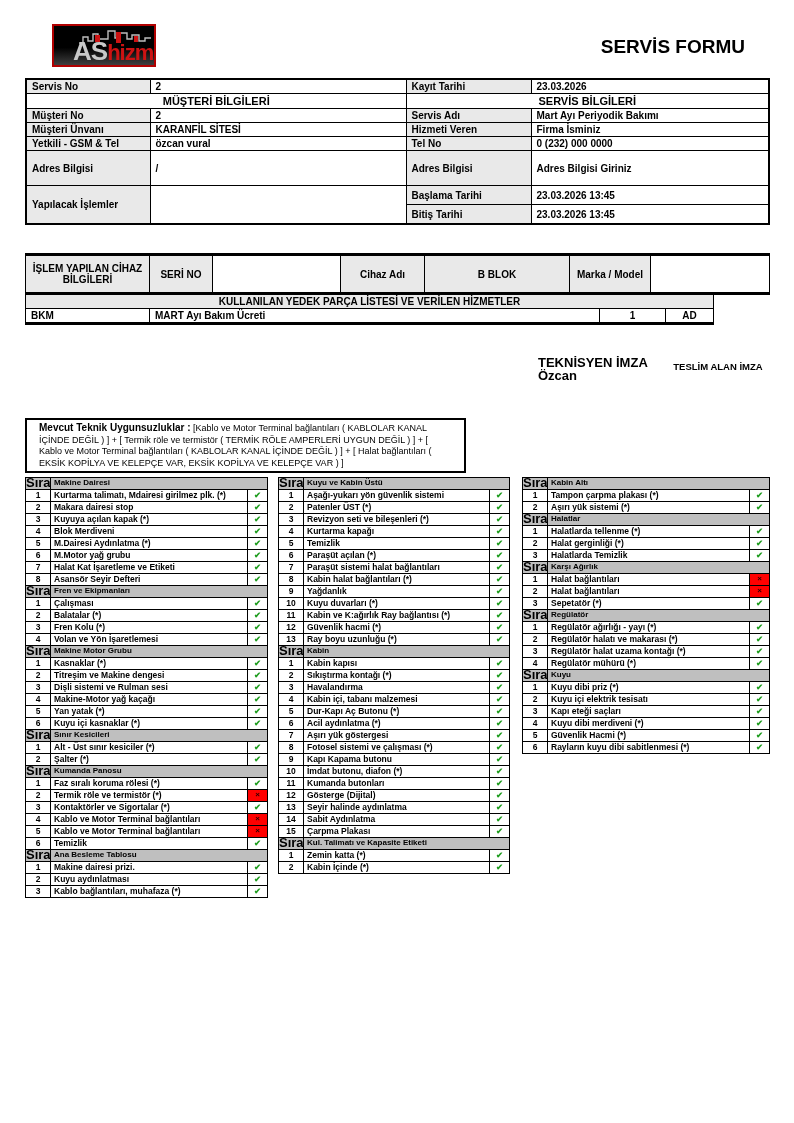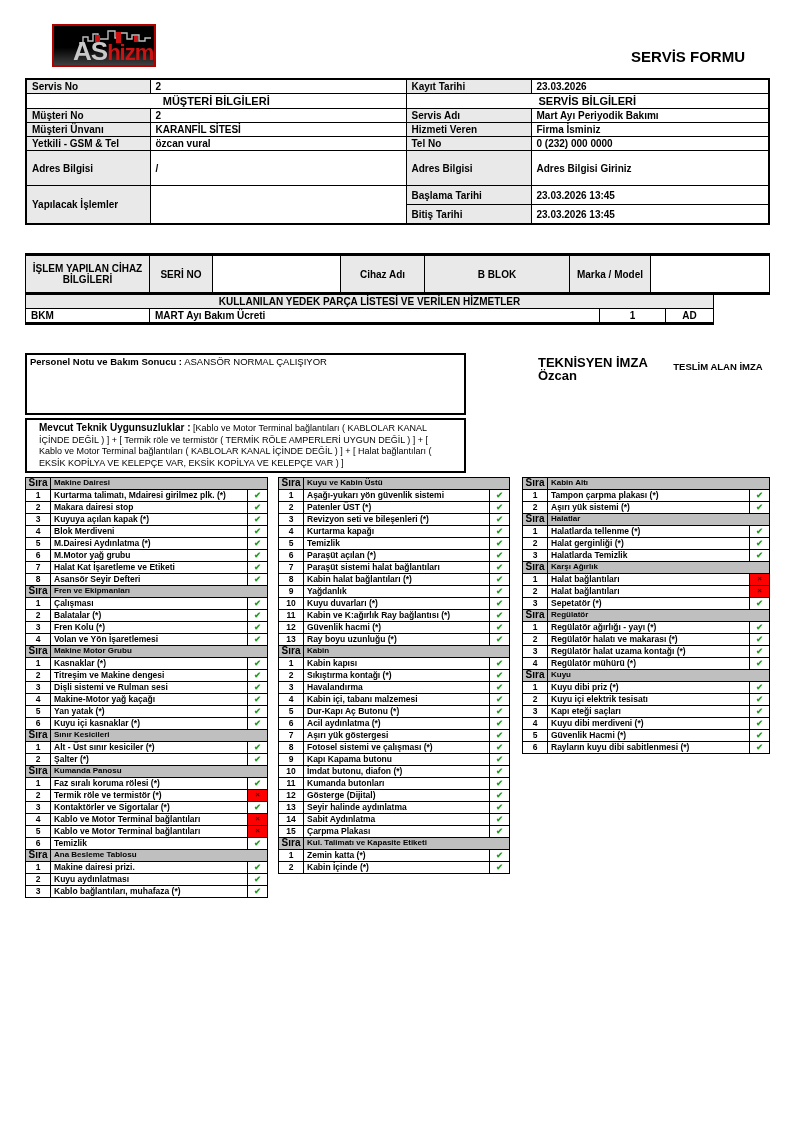--- a/index.html
+++ b/index.html
@@ -7,21 +7,21 @@
           font-family:"Liberation Sans", sans-serif; color:#000; }
 
   
   .logo { position:absolute; left:52px; top:24px; width:104px; height:43px;
           background:linear-gradient(#000 55%, #5a5a5a 120%);
           border:2px solid #b00000; box-sizing:border-box; overflow:hidden; }
   .logo-text { position:absolute; left:19px; bottom:1px; white-space:nowrap; line-height:1; }
   .logo-as { font-weight:bold; font-size:26px; color:#c9c9c9; letter-spacing:-1px; }
   .logo-hizmet { font-weight:bold; font-size:22px; color:#cc1313; letter-spacing:-1px; }
   .logo-skyline { position:absolute; top:3px; right:3px; }
-  .form-title { position:absolute; top:48px; right:49px; font-size:15px; font-weight:bold; }
+  .form-title { position:absolute; top:36px; right:49px; font-size:19px; font-weight:bold; }
 
   
   table { border-collapse:collapse; table-layout:fixed; }
   td { border:1px solid #000; font-size:10px; font-weight:bold; padding:1px 5px;
        overflow:hidden; white-space:nowrap; }
   .lbl { background:#e9e9e9; }
   .hdr { text-align:center; font-size:11px; }
   .ctr { text-align:center; }
 
   .info-table   { position:absolute; left:25px; top:78px;  width:745px; border:2px solid #000; }
@@ -61,21 +61,21 @@
   .cl-col .cl-row:first-child { margin-top:0; }
   .cl-row > div { box-sizing:border-box; border:1px solid #000; font-size:8.5px;
                   font-weight:bold; line-height:10.5px; overflow:hidden; white-space:nowrap; }
   .cl-no    { width:26px; flex:none; text-align:center; }
   .cl-label { flex:1; margin-left:-1px; padding-left:3px; }
   .cl-check { width:21px; flex:none; margin-left:-1px; border-width:1.5px !important;
               text-align:center; font-size:9px; line-height:9px; }
   .cl-check.ok   { color:var(--check-green,#1e9c1e); }
   .cl-check.fail { background:var(--fail-red,#ff0000); color:#2b0000; font-size:8px; }
   .cl-hdr { background:var(--header-gray,#bfbfbf); }
-  .cl-hdr .cl-no { font-size:10px; }
+  .cl-hdr .cl-no { font-size:13px; }
   .cl-hdr .cl-title { flex:1; margin-left:-1px; padding-left:3px; font-size:8px; }
 </style>
 </head>
 <body>
 
 <div class="page">
 
   <div class="logo">
     <svg class="logo-skyline" width="72" height="17" viewBox="0 0 72 17">
       <polyline points="0,14 4,14 4,8 9,8 9,12 14,12 14,5 19,5 19,10 24,10" fill="none" stroke="#bdbdbd" stroke-width="1.4"></polyline>
@@ -179,24 +179,20 @@
     </tr>
     <tr>
       <td>BKM</td>
       <td>MART Ayı Bakım Ücreti</td>
       <td class="ctr">1</td>
       <td class="ctr">AD</td>
     </tr>
   </tbody>
     </table>
 
-  <div class="notes-box">
-    <span class="notes-label">Personel Notu ve Bakım Sonucu :</span>
-    <span class="notes-value">ASANSÖR NORMAL ÇALIŞIYOR</span>
-  </div>
 
   <div class="sig-tech">
     <div>TEKNİSYEN İMZA</div>
     <div>Özcan</div>
   </div>
   <div class="sig-recv">TESLİM ALAN İMZA</div>
 
   <div class="issues-box">
     <span class="issues-label">Mevcut Teknik Uygunsuzluklar :</span>
     <span>[Kablo ve Motor Terminal bağlantıları ( KABLOLAR KANAL İÇİNDE DEĞİL ) ]  +  [ Termik röle ve termistör ( TERMİK RÖLE AMPERLERİ UYGUN DEĞİL ) ]  +  [ Kablo ve Motor Terminal bağlantıları ( KABLOLAR KANAL İÇİNDE DEĞİL ) ]  +  [ Halat bağlantıları ( EKSİK KOPİLYA VE KELEPÇE VAR, EKSİK KOPİLYA VE KELEPÇE VAR ) ]</span>

